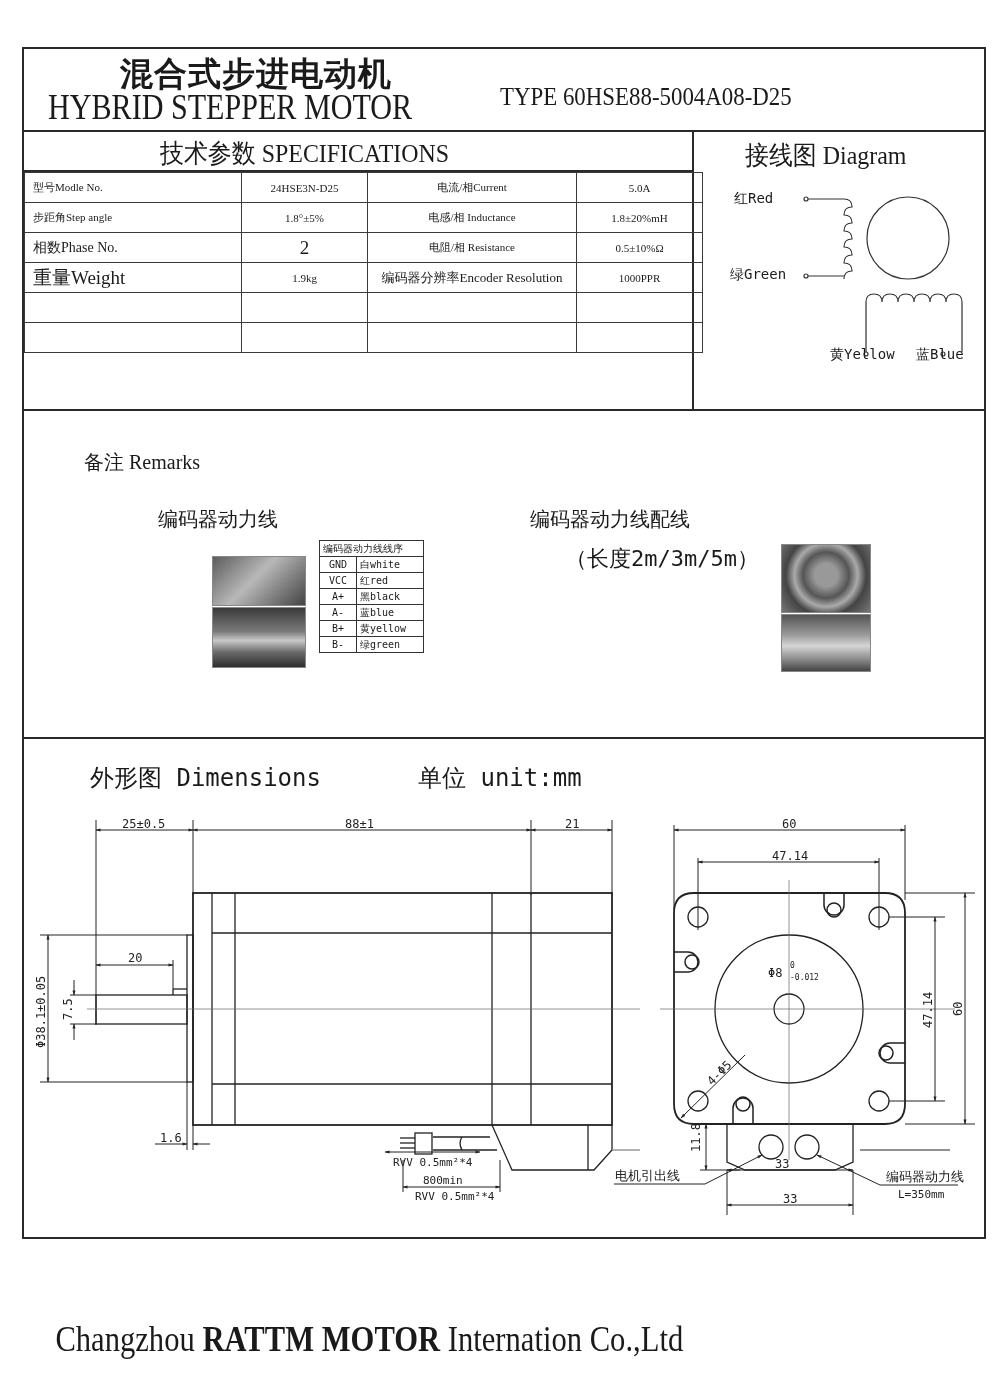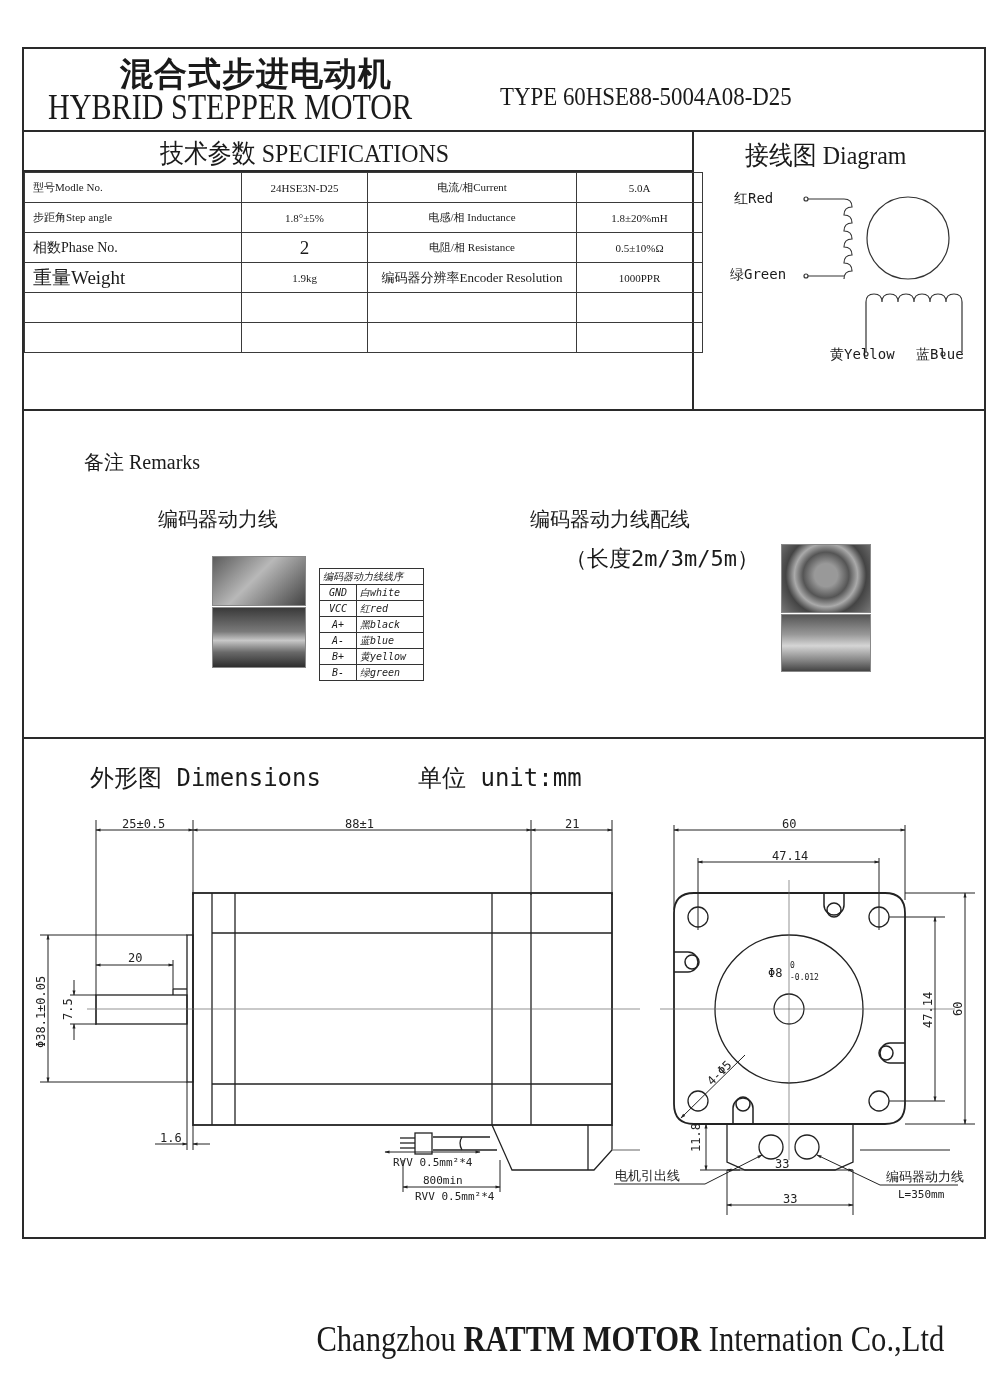--- a/index.html
+++ b/index.html
@@ -21,30 +21,30 @@
   table.specs td.v1 { width: 125px; text-align: center; }
   table.specs td.k2 { width: 208px; text-align: center; }
   table.specs td.v2 { width: 125px; text-align: center; margin-top: 36px; }
   table.specs td.small { font-size: 14px; }
   .wiring { position: absolute; left: 694px; top: 172px; width: 290px; height: 236px; }
   .wiring .lbl { position: absolute; font-family: "DejaVu Sans Mono", monospace; font-size: 14px; }
   .remarks-title { left: 84px; top: 440px; font-size: 20px; margin-top: 9px; }
   .sub-title { font-family: "DejaVu Sans", sans-serif; font-size: 20px; font-weight: 300; }
   .len-note { left: 565px; top: 544px; font-family: "DejaVu Sans Mono", monospace; font-size: 22px; }
   .photo { position: absolute; background: linear-gradient(135deg,#5c5c5c,#b8b8b8 45%,#444 100%); border: 1px solid #888; }
-  table.pins { position: absolute; left: 319px; top: 568px; border-collapse: collapse;
-               font-family: "DejaVu Sans Mono", monospace; font-size: 10px; font-style: italic; }
+  table.pins { position: absolute; left: 319px; top: 540px; border-collapse: collapse;
+               font-family: "DejaVu Sans Mono", monospace; font-size: 10px; }
   table.pins td { border: 1px solid #333; height: 15px; padding: 0 3px; }
   table.pins td.c1 { width: 30px; text-align: center; }
   table.pins td.c2 { width: 60px; }
   .dim-title { left: 90px; top: 762px; font-family: "DejaVu Sans Mono", monospace; font-size: 24px; }
   .unit { left: 418px; top: 762px; font-family: "DejaVu Sans Mono", monospace; font-size: 24px; }
   .drawing { position: absolute; left: 0; top: 0; }
   .drawing text { font-family: "DejaVu Sans Mono", monospace; fill: #222; }
-  .footer { left: 0; width: 1000px; top: 1318px; text-align: right; font-size: 36px; white-space: nowrap; }
+  .footer { left: 0; width: 1000px; top: 1318px; text-align: left; font-size: 36px; white-space: nowrap; }
   .footer span.n { display: inline-block; transform: scaleX(0.85); }
   .footer b { font-weight: bold; }
 </style>
 </head>
 <body>
 
 <div class="frame"></div>
 <div class="hline" style="left:22px;top:130px;width:964px;"></div>
 <div class="hline" style="left:22px;top:170px;width:672px;"></div>
 <div class="vline" style="left:692px;top:130px;height:280px;"></div>

